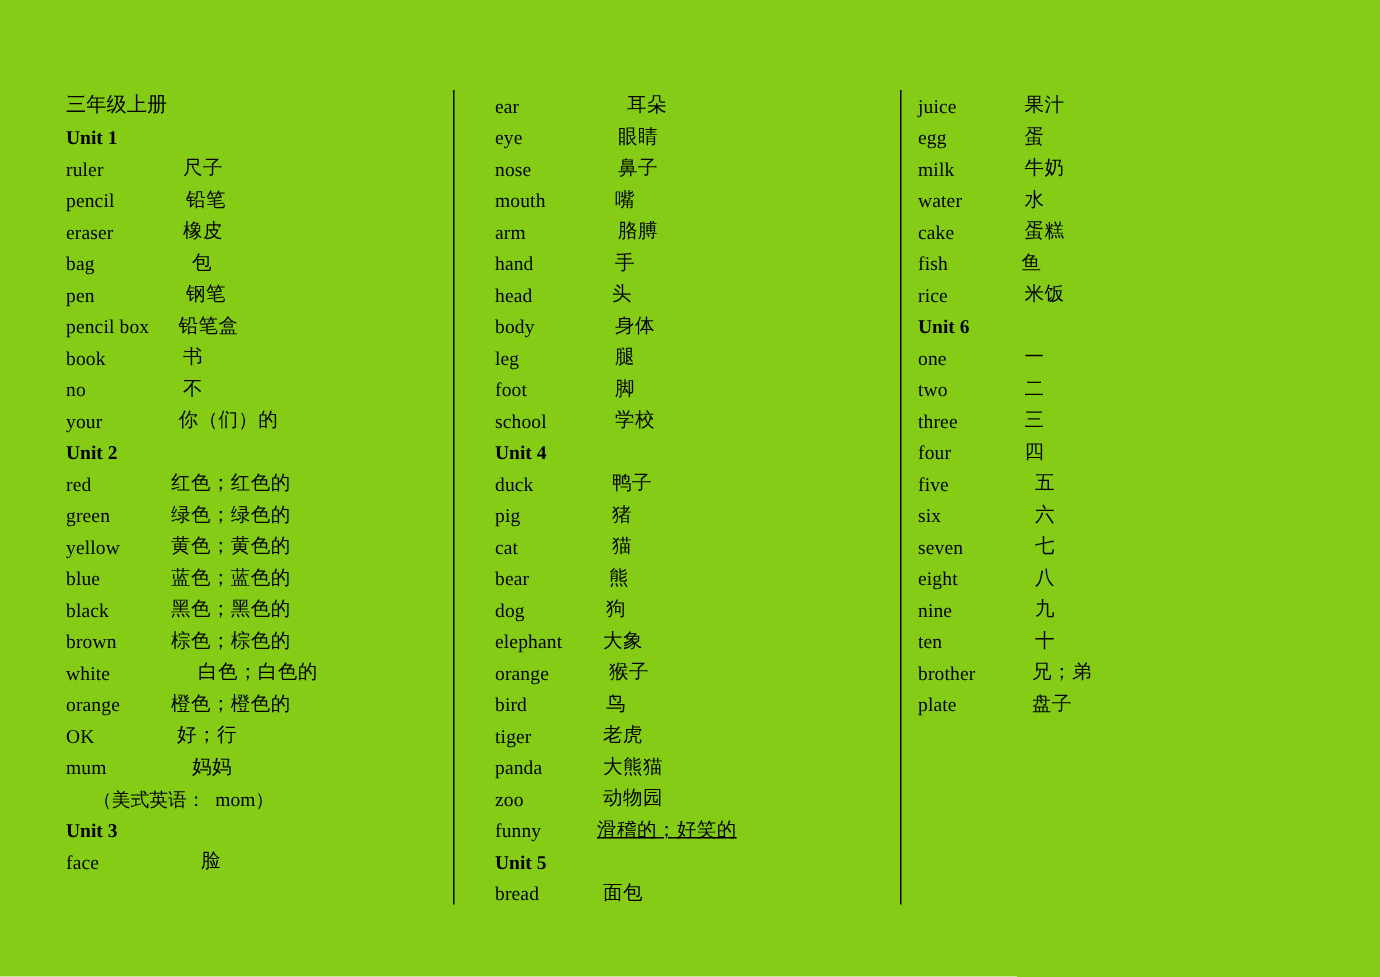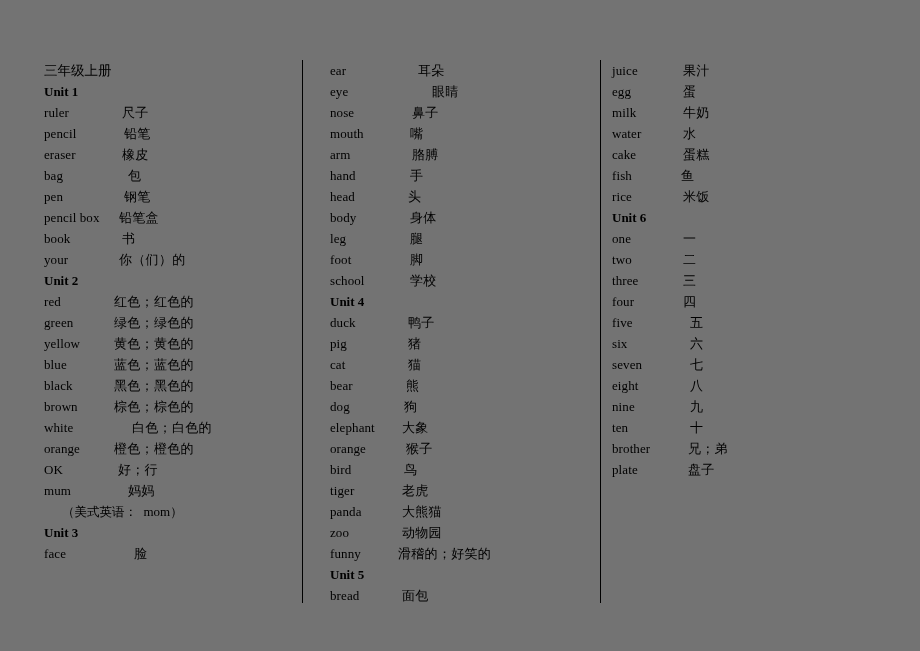--- a/index.html
+++ b/index.html
@@ -8,21 +8,21 @@
     background: #ffffff;
   }
   body {
     font-family: "Liberation Serif", "DejaVu Serif", serif;
     color: #000000;
   }
   #page {
     position: relative;
     width: 920px;
     height: 651px;
-    background: #737373;
+    background: #84cc16;
     overflow: hidden;
   }
   .column {
     position: absolute;
     top: 60px;
     font-size: 13px;
   }
   #col-1 { left: 44px;  width: 250px; }
   #col-2 { left: 330px; width: 250px; }
   #col-3 { left: 612px; width: 250px; }
@@ -92,39 +92,40 @@
   <div class="column" id="col-1">
       <div class="doc-title">三年级上册</div>
       <div class="unit-head">Unit 1</div>
       <div class="row"><span class="term">ruler</span><span class="gloss" style="left: 78px;">尺子</span></div>
       <div class="row"><span class="term">pencil</span><span class="gloss" style="left: 80px;">铅笔</span></div>
       <div class="row"><span class="term">eraser</span><span class="gloss" style="left: 78px; text-align: right;">橡皮</span></div>
       <div class="row"><span class="term">bag</span><span class="gloss" style="left: 84px;">包</span></div>
       <div class="row"><span class="term">pen</span><span class="gloss" style="left: 80px;">钢笔</span></div>
       <div class="row"><span class="term">pencil box</span><span class="gloss" style="left: 75px;">铅笔盒</span></div>
       <div class="row"><span class="term">book</span><span class="gloss" style="left: 78px;">书</span></div>
+      <div class="row"><span class="term">no</span><span class="gloss" style="left: 78px;">不</span></div>
       <div class="row"><span class="term">your</span><span class="gloss" style="left: 75px;">你（们）的</span></div>
       <div class="unit-head">Unit 2</div>
       <div class="row"><span class="term">red</span><span class="gloss" style="left: 70px;">红色；红色的</span></div>
       <div class="row"><span class="term">green</span><span class="gloss" style="left: 70px;">绿色；绿色的</span></div>
       <div class="row"><span class="term">yellow</span><span class="gloss" style="left: 70px;">黄色；黄色的</span></div>
       <div class="row"><span class="term">blue</span><span class="gloss" style="left: 70px;">蓝色；蓝色的</span></div>
       <div class="row"><span class="term">black</span><span class="gloss" style="left: 70px;">黑色；黑色的</span></div>
       <div class="row"><span class="term">brown</span><span class="gloss" style="left: 70px;">棕色；棕色的</span></div>
       <div class="row"><span class="term">white</span><span class="gloss" style="left: 88px; text-align: center;">白色；白色的</span></div>
       <div class="row"><span class="term">orange</span><span class="gloss" style="left: 70px;">橙色；橙色的</span></div>
       <div class="row"><span class="term">OK</span><span class="gloss" style="left: 74px;">好；行</span></div>
       <div class="row"><span class="term">mum</span><span class="gloss" style="left: 84px;">妈妈</span></div>
       <div class="note"><span>（美式英语：</span><span class="latin">&nbsp; mom</span><span>）</span></div>
       <div class="unit-head">Unit 3</div>
       <div class="row"><span class="term">face</span><span class="gloss" style="left: 90px;">脸</span></div>
     </div>
   <div class="column" id="col-2">
       <div class="row"><span class="term">ear</span><span class="gloss" style="left: 88px;">耳朵</span></div>
-      <div class="row"><span class="term">eye</span><span class="gloss" style="left: 82px; margin-left: 20px;">眼睛</span></div>
+      <div class="row"><span class="term">eye</span><span class="gloss" style="left: 82px;">眼睛</span></div>
       <div class="row"><span class="term">nose</span><span class="gloss" style="left: 82px;">鼻子</span></div>
       <div class="row"><span class="term">mouth</span><span class="gloss" style="left: 80px;">嘴</span></div>
       <div class="row"><span class="term">arm</span><span class="gloss" style="left: 82px;">胳膊</span></div>
       <div class="row"><span class="term">hand</span><span class="gloss" style="left: 80px;">手</span></div>
       <div class="row"><span class="term">head</span><span class="gloss" style="left: 78px;">头</span></div>
       <div class="row"><span class="term">body</span><span class="gloss" style="left: 80px;">身体</span></div>
       <div class="row"><span class="term">leg</span><span class="gloss" style="left: 80px;">腿</span></div>
       <div class="row"><span class="term">foot</span><span class="gloss" style="left: 80px;">脚</span></div>
       <div class="row"><span class="term">school</span><span class="gloss" style="left: 80px;">学校</span></div>
       <div class="unit-head">Unit 4</div>
@@ -132,21 +133,21 @@
       <div class="row"><span class="term">pig</span><span class="gloss" style="left: 78px;">猪</span></div>
       <div class="row"><span class="term">cat</span><span class="gloss" style="left: 78px;">猫</span></div>
       <div class="row"><span class="term">bear</span><span class="gloss" style="left: 76px;">熊</span></div>
       <div class="row"><span class="term">dog</span><span class="gloss" style="left: 74px;">狗</span></div>
       <div class="row"><span class="term">elephant</span><span class="gloss" style="left: 72px;">大象</span></div>
       <div class="row"><span class="term">orange</span><span class="gloss" style="left: 76px;">猴子</span></div>
       <div class="row"><span class="term">bird</span><span class="gloss" style="left: 74px;">鸟</span></div>
       <div class="row"><span class="term">tiger</span><span class="gloss" style="left: 72px;">老虎</span></div>
       <div class="row"><span class="term">panda</span><span class="gloss" style="left: 72px;">大熊猫</span></div>
       <div class="row"><span class="term">zoo</span><span class="gloss" style="left: 72px;">动物园</span></div>
-      <div class="row"><span class="term">funny</span><span class="gloss" style="left: 68px;">滑稽的；好笑的</span></div>
+      <div class="row"><span class="term">funny</span><span class="gloss" style="left: 68px; text-decoration: underline;">滑稽的；好笑的</span></div>
       <div class="unit-head">Unit 5</div>
       <div class="row"><span class="term">bread</span><span class="gloss" style="left: 72px;">面包</span></div>
     </div>
   <div class="column" id="col-3">
       <div class="row"><span class="term">juice</span><span class="gloss" style="left: 71px;">果汁</span></div>
       <div class="row"><span class="term">egg</span><span class="gloss" style="left: 71px;">蛋</span></div>
       <div class="row"><span class="term">milk</span><span class="gloss" style="left: 71px;">牛奶</span></div>
       <div class="row"><span class="term">water</span><span class="gloss" style="left: 71px;">水</span></div>
       <div class="row"><span class="term">cake</span><span class="gloss" style="left: 71px;">蛋糕</span></div>
       <div class="row"><span class="term">fish</span><span class="gloss" style="left: 69px;">鱼</span></div>

